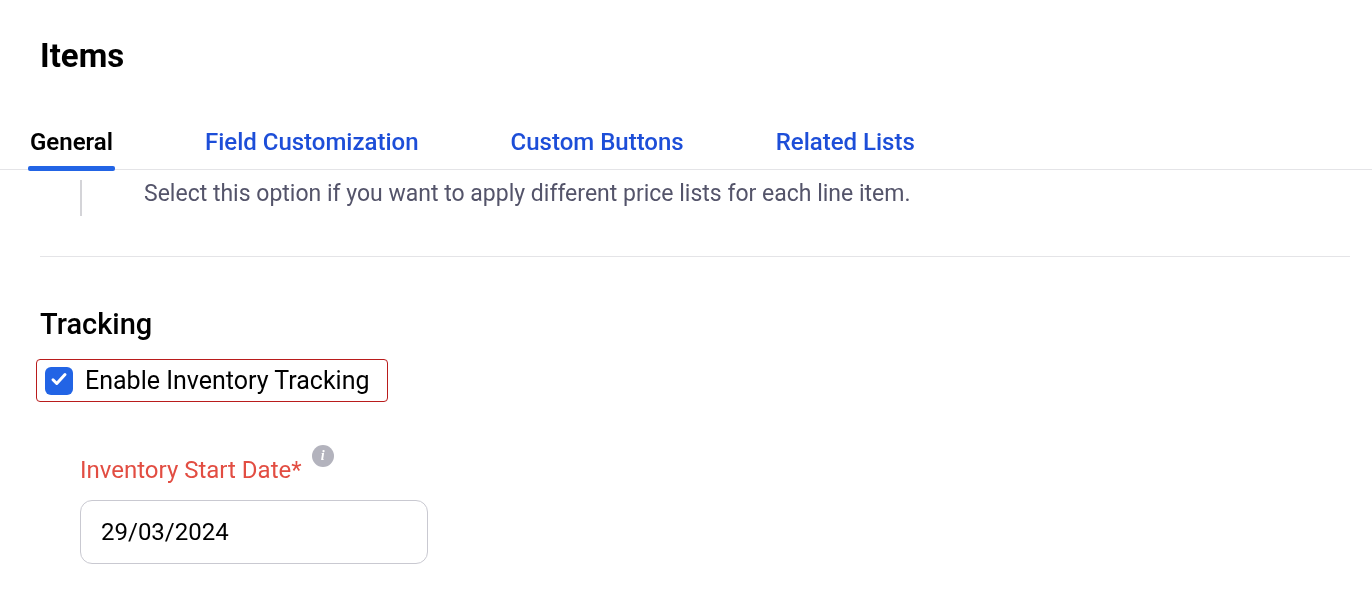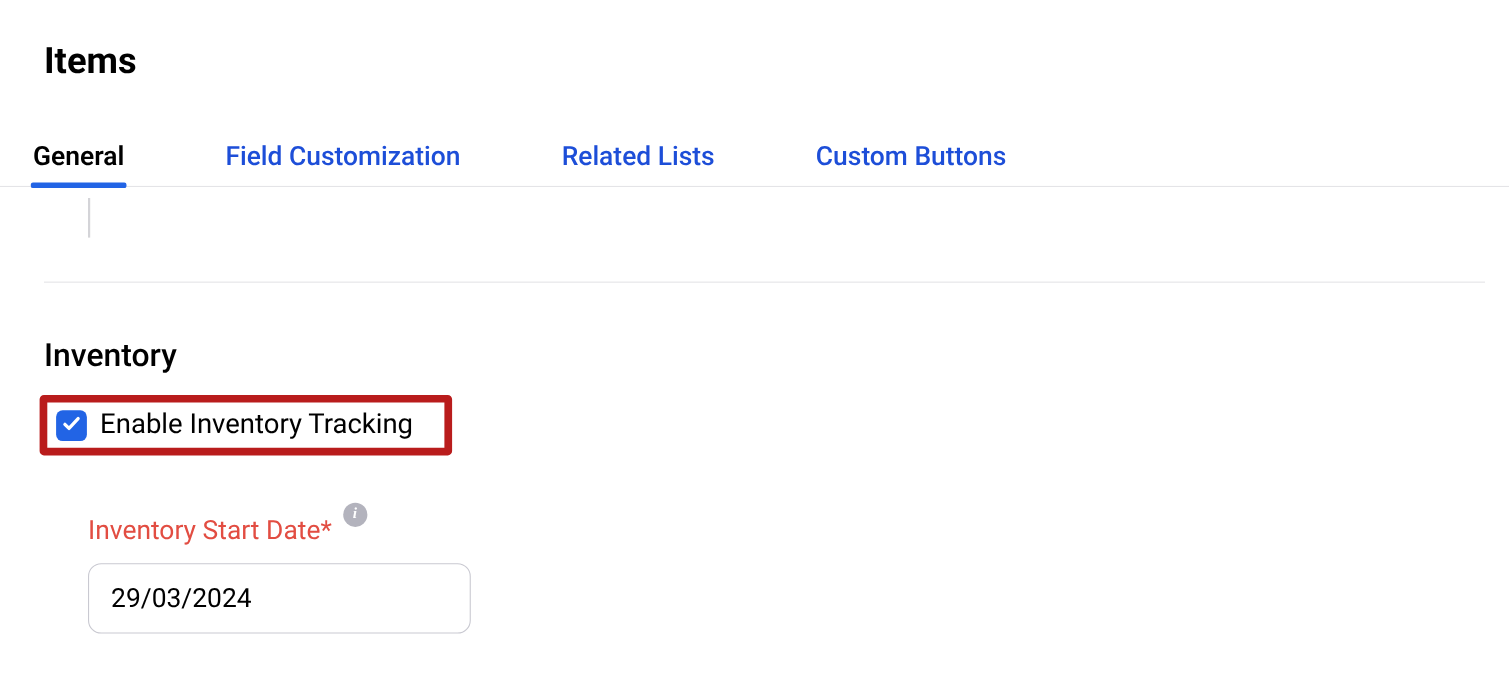--- a/index.html
+++ b/index.html
@@ -78,23 +78,23 @@
     .section-heading {
       font-size: 29px;
       font-weight: 500;
       color: #000;
       margin: 50px 0 0 40px;
     }
     .highlight-box {
       display: inline-flex;
       align-items: center;
       gap: 12px;
-      border: 7px solid #b91c1c;
+      border: 1px solid #b91c1c;
       border-radius: 4px;
-      padding: 6px 28px 6px 8px;
+      padding: 6px 17px 6px 8px;
       margin: 18px 0 0 36px;
     }
     .checkbox {
       width: 28px;
       height: 28px;
       border-radius: 6px;
       background: #2264e5;
       display: flex;
       align-items: center;
       justify-content: center;
@@ -150,31 +150,32 @@
 </head>
 <body>
 
 
 
 <h1 class="page-title">Items</h1>
 
 <div class="tabs">
   <div class="tab active">General</div>
   <div class="tab">Field Customization</div>
+  <div class="tab">Custom Buttons</div>
   <div class="tab">Related Lists</div>
-  <div class="tab">Custom Buttons</div>
 </div>
 
 <div class="helper-line">
   <div class="helper-bar"></div>
+  <div class="helper-text">Select this option if you want to apply different price lists for each line item.</div>
 </div>
 
 <div class="divider"></div>
 
-<h2 class="section-heading">Inventory</h2>
+<h2 class="section-heading">Tracking</h2>
 
 <div class="highlight-box">
   <div class="checkbox">
     <span>
       <svg viewBox="0 0 24 24" fill="none" stroke="#fff" stroke-width="4" stroke-linecap="round" stroke-linejoin="round">
         <polyline points="4 13 9 18 20 6"></polyline>
       </svg>
     </span>
   </div>
   <span class="checkbox-label">Enable Inventory Tracking</span>

